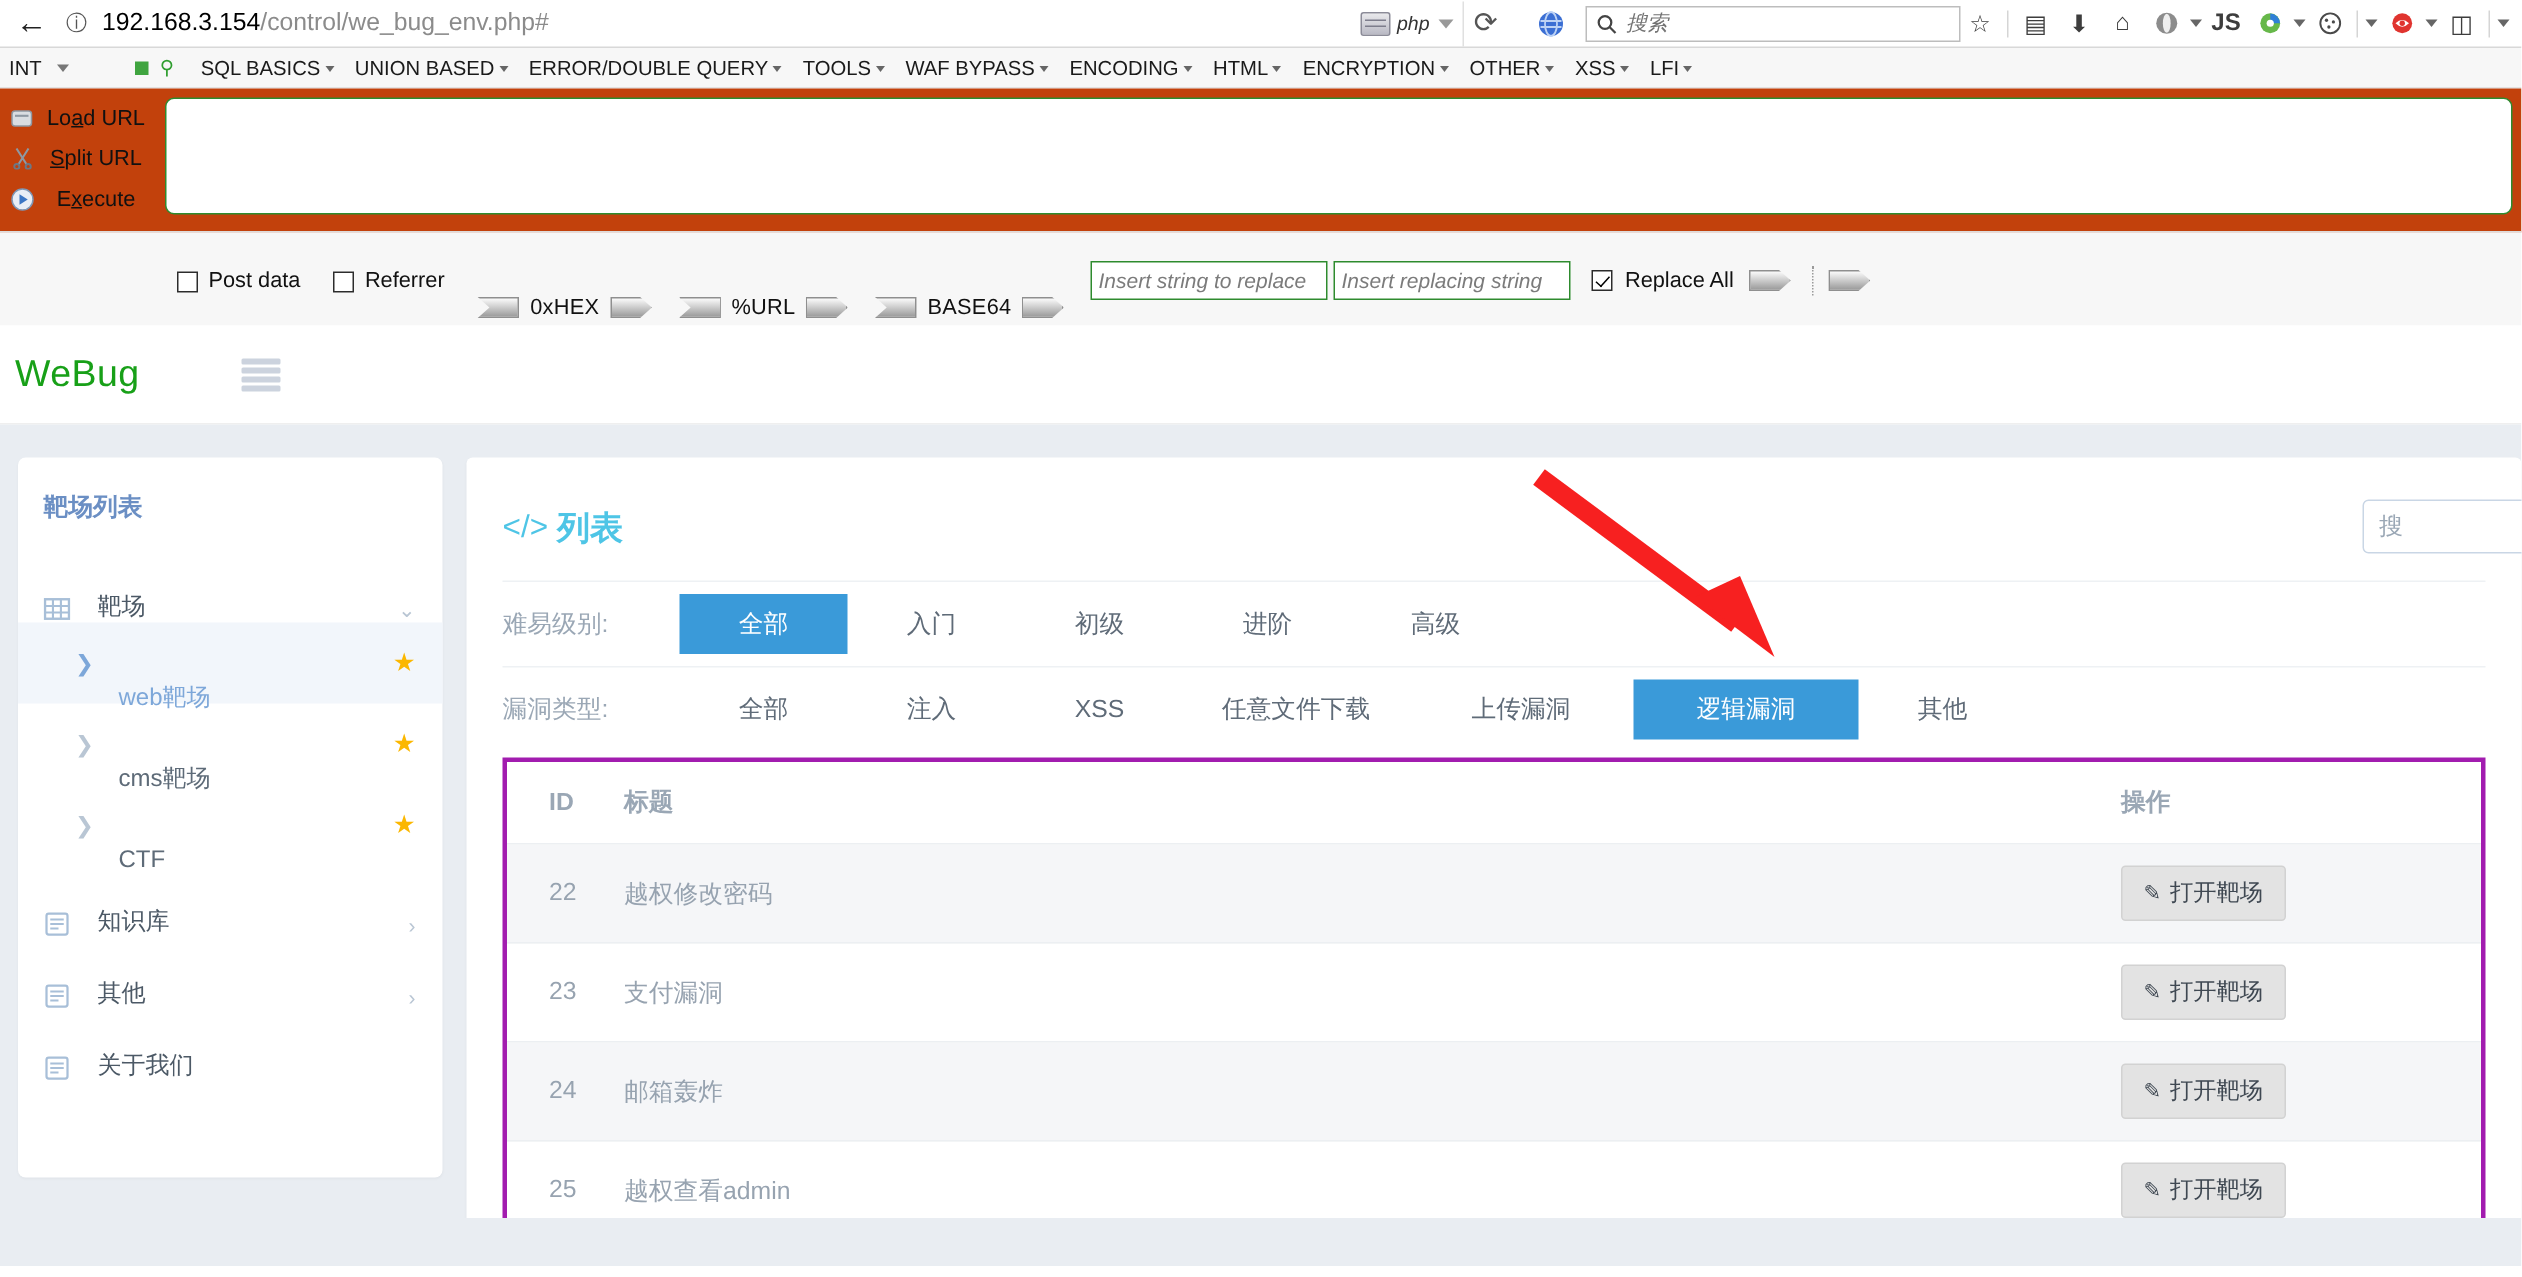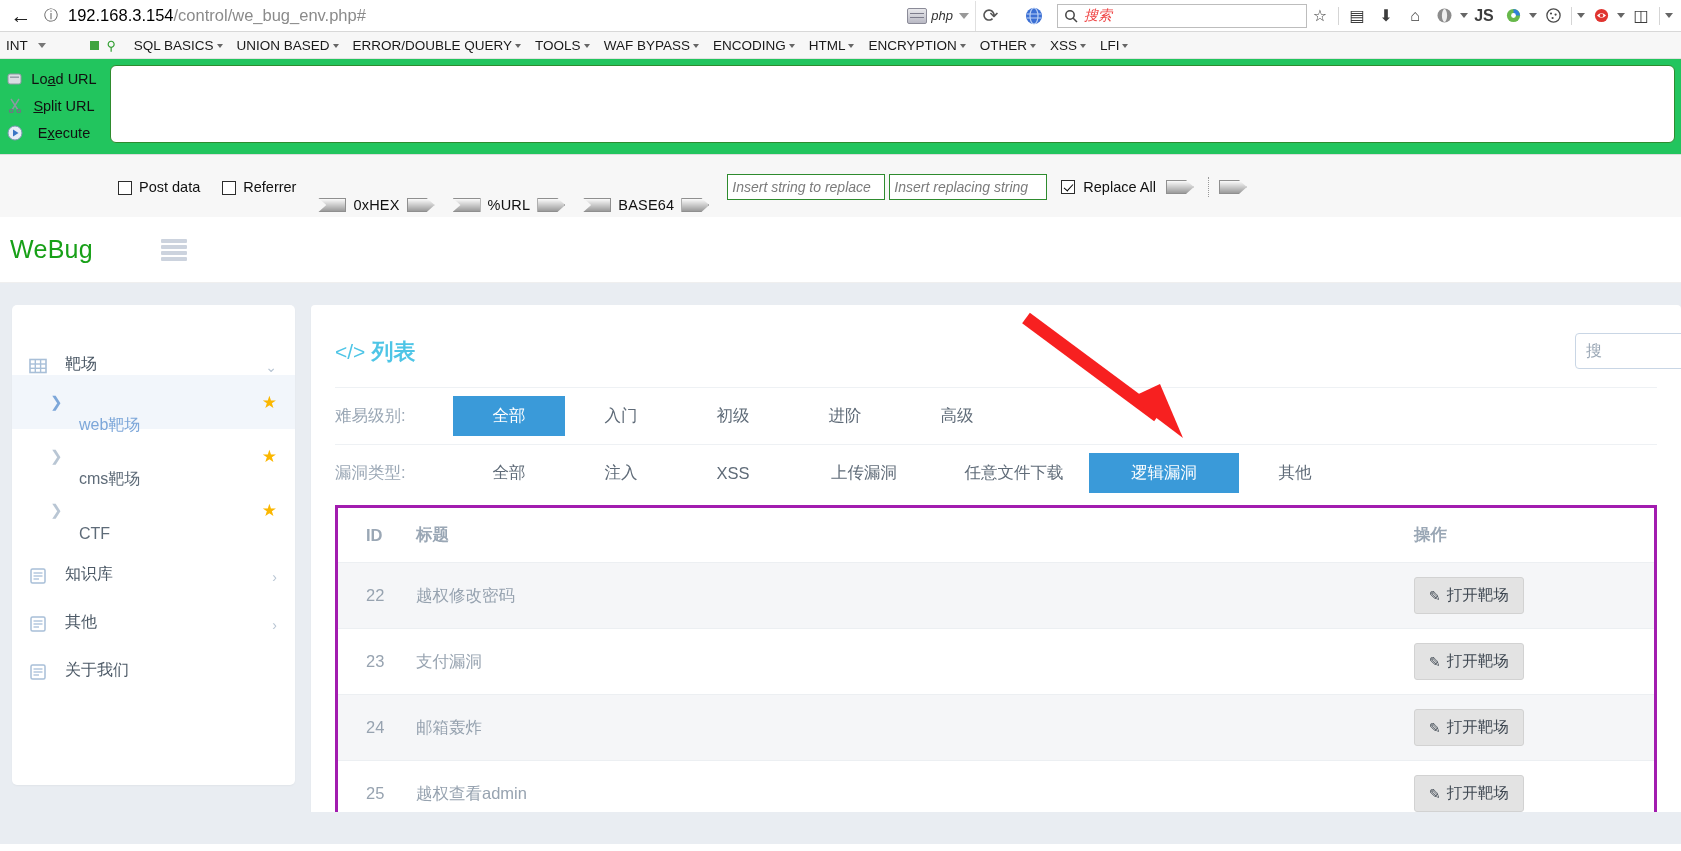--- a/index.html
+++ b/index.html
@@ -78,21 +78,21 @@
     display: flex; align-items: center; justify-content: center;
     margin: 0 10px 0 16px;
   }
   .search-field {
     width: 250px; height: 24px;
     border: 1px solid #bdbdbd;
     display: flex; align-items: center;
     gap: 6px; padding: 0 6px;
     background: #fff;
   }
-  .search-field .ph { color: #ef4444; font-style: italic; font-size: 14px; }
+  .search-field .ph { color: #737373; font-style: italic; font-size: 14px; }
   .chrome-icons {
     display: flex; align-items: center; gap: 3px; padding-right: 4px;
   }
   .chrome-icons .ci {
     width: 26px; height: 28px;
     display: flex; align-items: center; justify-content: center;
     font-size: 16px; color: #3d3d3d;
   }
   .ci-js { color: #e8262b; font-weight: bold; font-size: 14px; }
   .mini-caret {
@@ -138,21 +138,21 @@
     display: inline-block;
     width: 0; height: 0;
     border-left: 3.5px solid transparent;
     border-right: 3.5px solid transparent;
     border-top: 4.5px solid #666;
     margin-left: 3px;
     vertical-align: 2px;
   }
 
   .hackbar-body {
-    background: #22c55e;
+    background: #c2410c;
     border-bottom: 1px solid #dcdcdc;
     padding: 6px 0 8px 0;
     display: flex;
   }
   .hb-actions {
     width: 110px;
     padding-left: 2px;
   }
   .hb-action {
     display: flex; align-items: center;
@@ -597,20 +597,21 @@
     <i></i>
     <i></i>
     <i></i>
   </div>
 </div>
 
 <div class="app-body">
 
   <div class="sidebar-wrap">
     <div class="sidebar">
+      <div class="side-title">靶场列表</div>
 
       <div class="side-item">
         <span class="sicon">
           <svg width="18" height="18" viewBox="0 0 18 18" aria-hidden="true">
             <rect x="1" y="2.5" width="16" height="13" fill="none" stroke="#a8bfd8" stroke-width="1.6"></rect>
             <line x1="1" y1="7" x2="17" y2="7" stroke="#a8bfd8" stroke-width="1.4"></line>
             <line x1="1" y1="11.3" x2="17" y2="11.3" stroke="#a8bfd8" stroke-width="1.4"></line>
             <line x1="6.3" y1="2.5" x2="6.3" y2="15.5" stroke="#a8bfd8" stroke-width="1.4"></line>
             <line x1="11.6" y1="2.5" x2="11.6" y2="15.5" stroke="#a8bfd8" stroke-width="1.4"></line>
           </svg>
@@ -697,22 +698,22 @@
       </div>
 
       <div class="hr"></div>
 
       <div class="filter-row">
         <div class="filter-label">漏洞类型:</div>
         <div class="filter-opts">
           <div class="fopt">全部</div>
           <div class="fopt">注入</div>
           <div class="fopt">XSS</div>
+          <div class="fopt wide">任意文件下载</div>
           <div class="fopt wide">上传漏洞</div>
-          <div class="fopt wide">任意文件下载</div>
           <div class="fopt selected wide">逻辑漏洞</div>
           <div class="fopt">其他</div>
         </div>
       </div>
 
       <div class="table-region">
         <table>
           <thead>
             <tr>
               <th class="c-id">ID</th>

